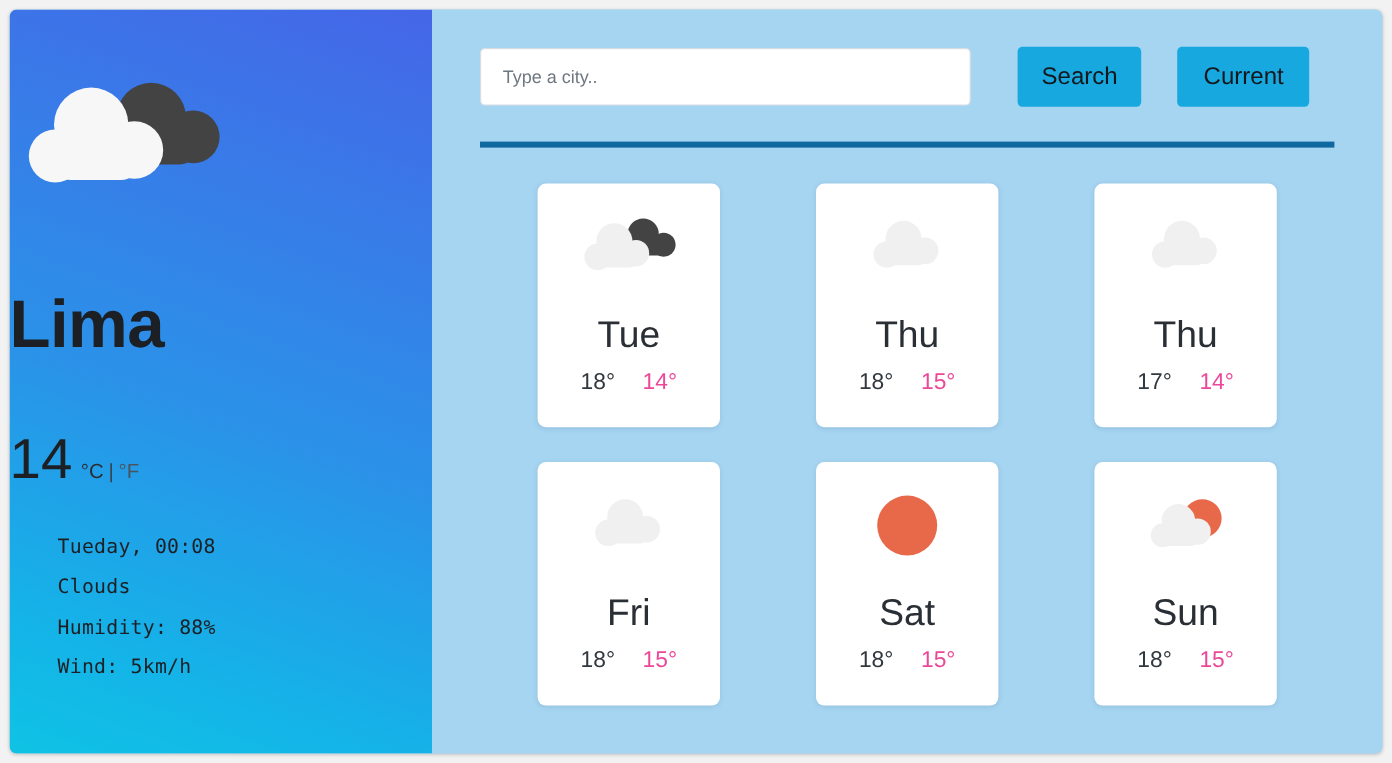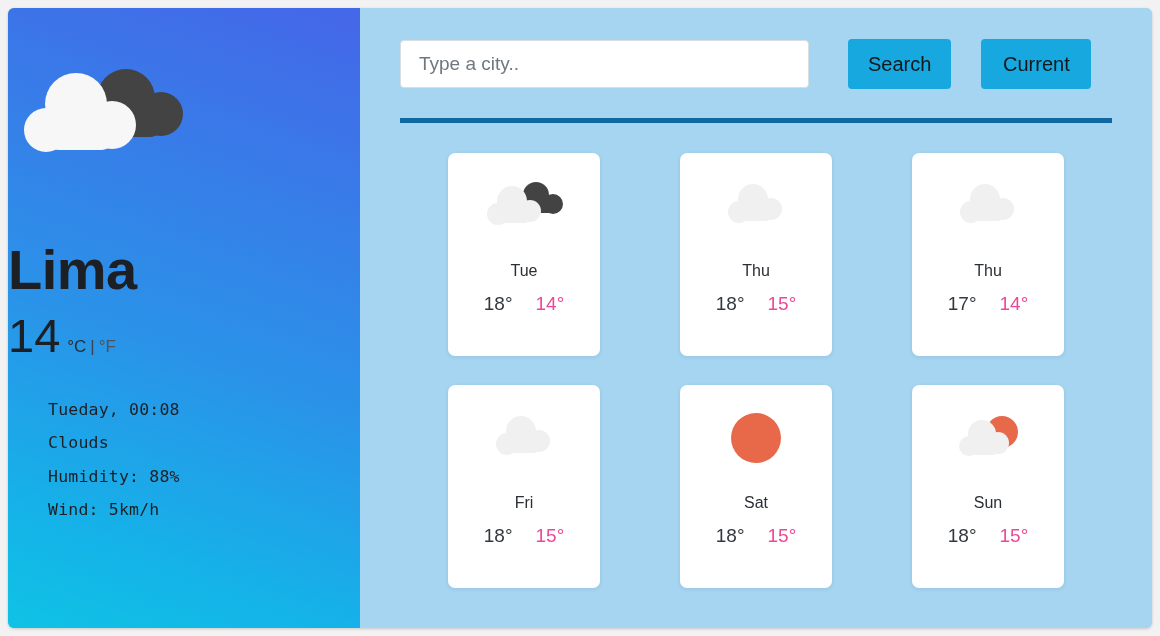--- a/index.html
+++ b/index.html
@@ -58,20 +58,21 @@
     margin-top: 14px;
     display: flex;
     align-items: baseline;
     gap: 7px;
   }
   .temp-value {
     font-size: 47px;
     font-weight: 400;
     line-height: 1;
     color: #1c1f23;
+    margin-top: 46px;
   }
   .unit-toggle {
     display: flex;
     align-items: baseline;
     gap: 4px;
     font-size: 17px;
     line-height: 1;
   }
   .unit { color: #2a2e33; }
   .unit.inactive { color: #4a5460; }
@@ -104,21 +105,21 @@
     padding-top: 31px;
     gap: 0;
   }
   .search-input {
     width: 409px;
     height: 48px;
     box-sizing: border-box;
     border: 1px solid #d8dde2;
     border-radius: 4px;
     background: #ffffff;
-    font-size: 19px;
+    font-size: 15px;
     color: #3b4147;
     padding: 0 18px;
     outline: none;
     font-family: "Liberation Sans", sans-serif;
   }
   .search-input::placeholder { color: #6f7880; opacity: 1; }
 
   .btn {
     height: 50px;
     border: none;
@@ -164,21 +165,21 @@
     padding-top: 24px;
   }
   .f-icon {
     width: 86px;
     height: 66px;
   }
   .f-icon svg { display: block; width: 100%; height: 100%; }
 
   .f-day {
     margin-top: 20px;
-    font-size: 16px;
+    font-size: 31px;
     color: #2a2f35;
     line-height: 1;
   }
   .f-temps {
     margin-top: 15px;
     font-size: 19px;
     line-height: 1;
   }
   .f-hi { color: #32383e; }
   .f-lo { color: #ec4899; margin-left: 23px; }

